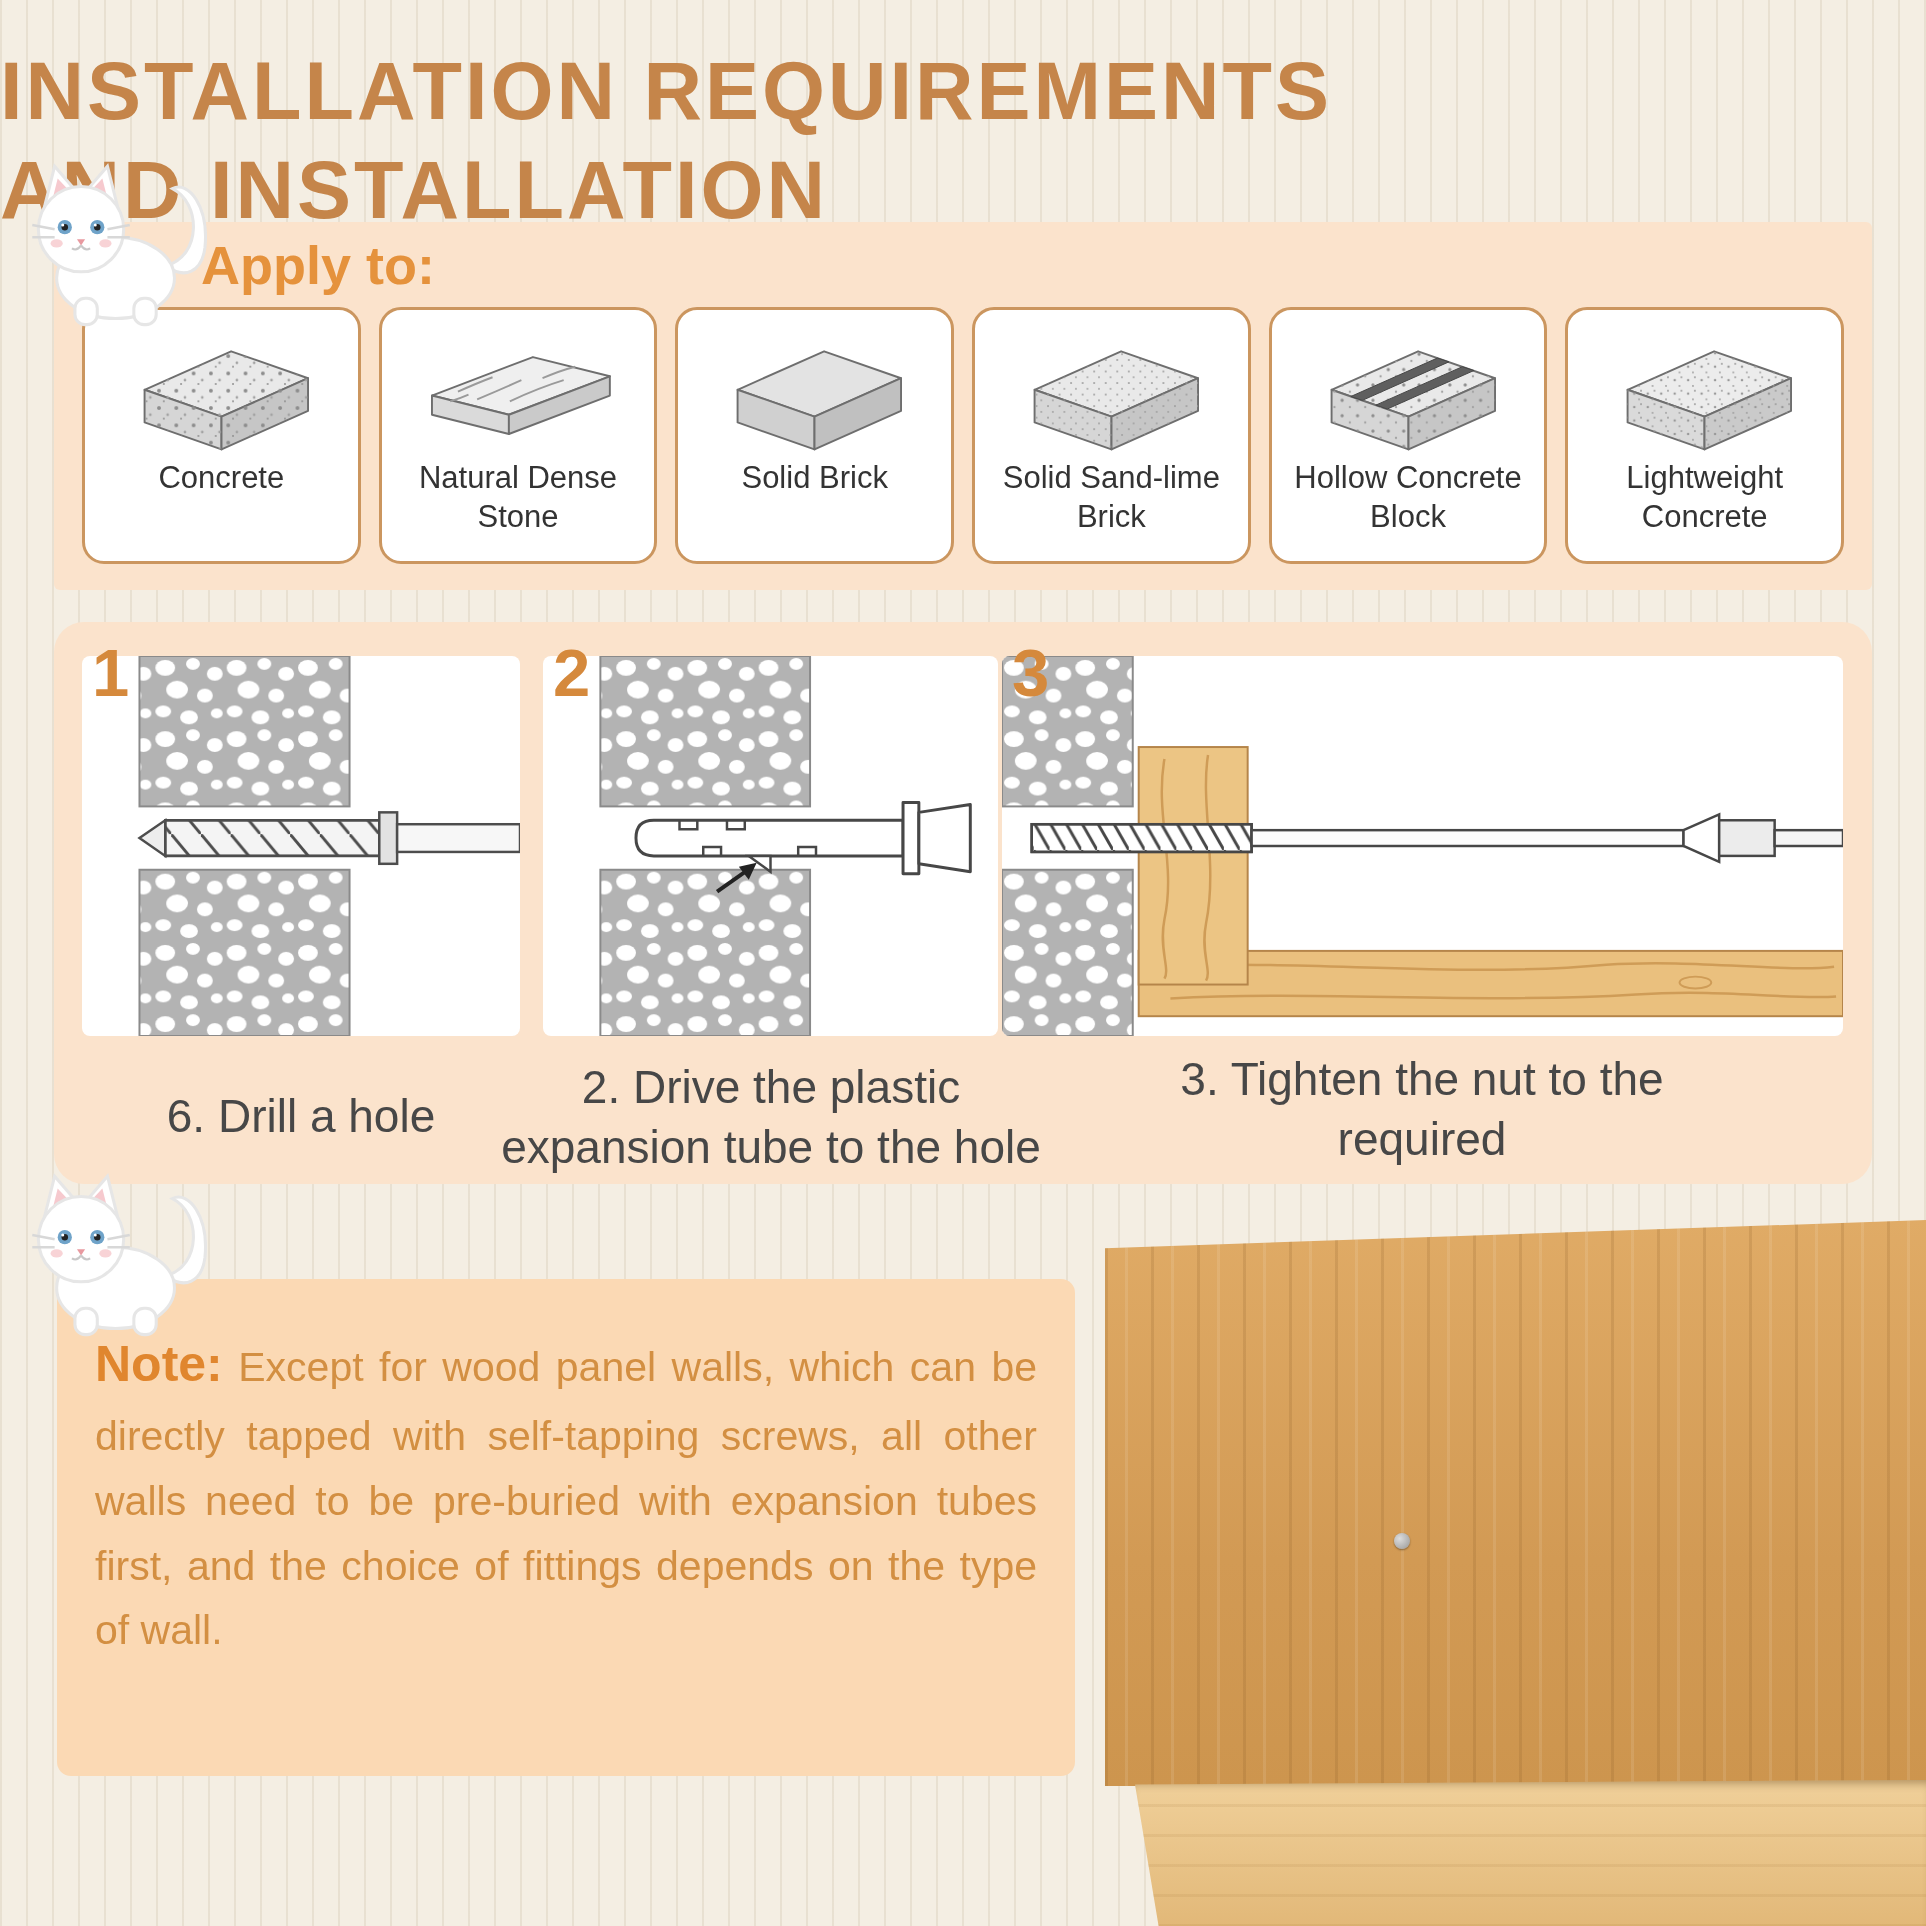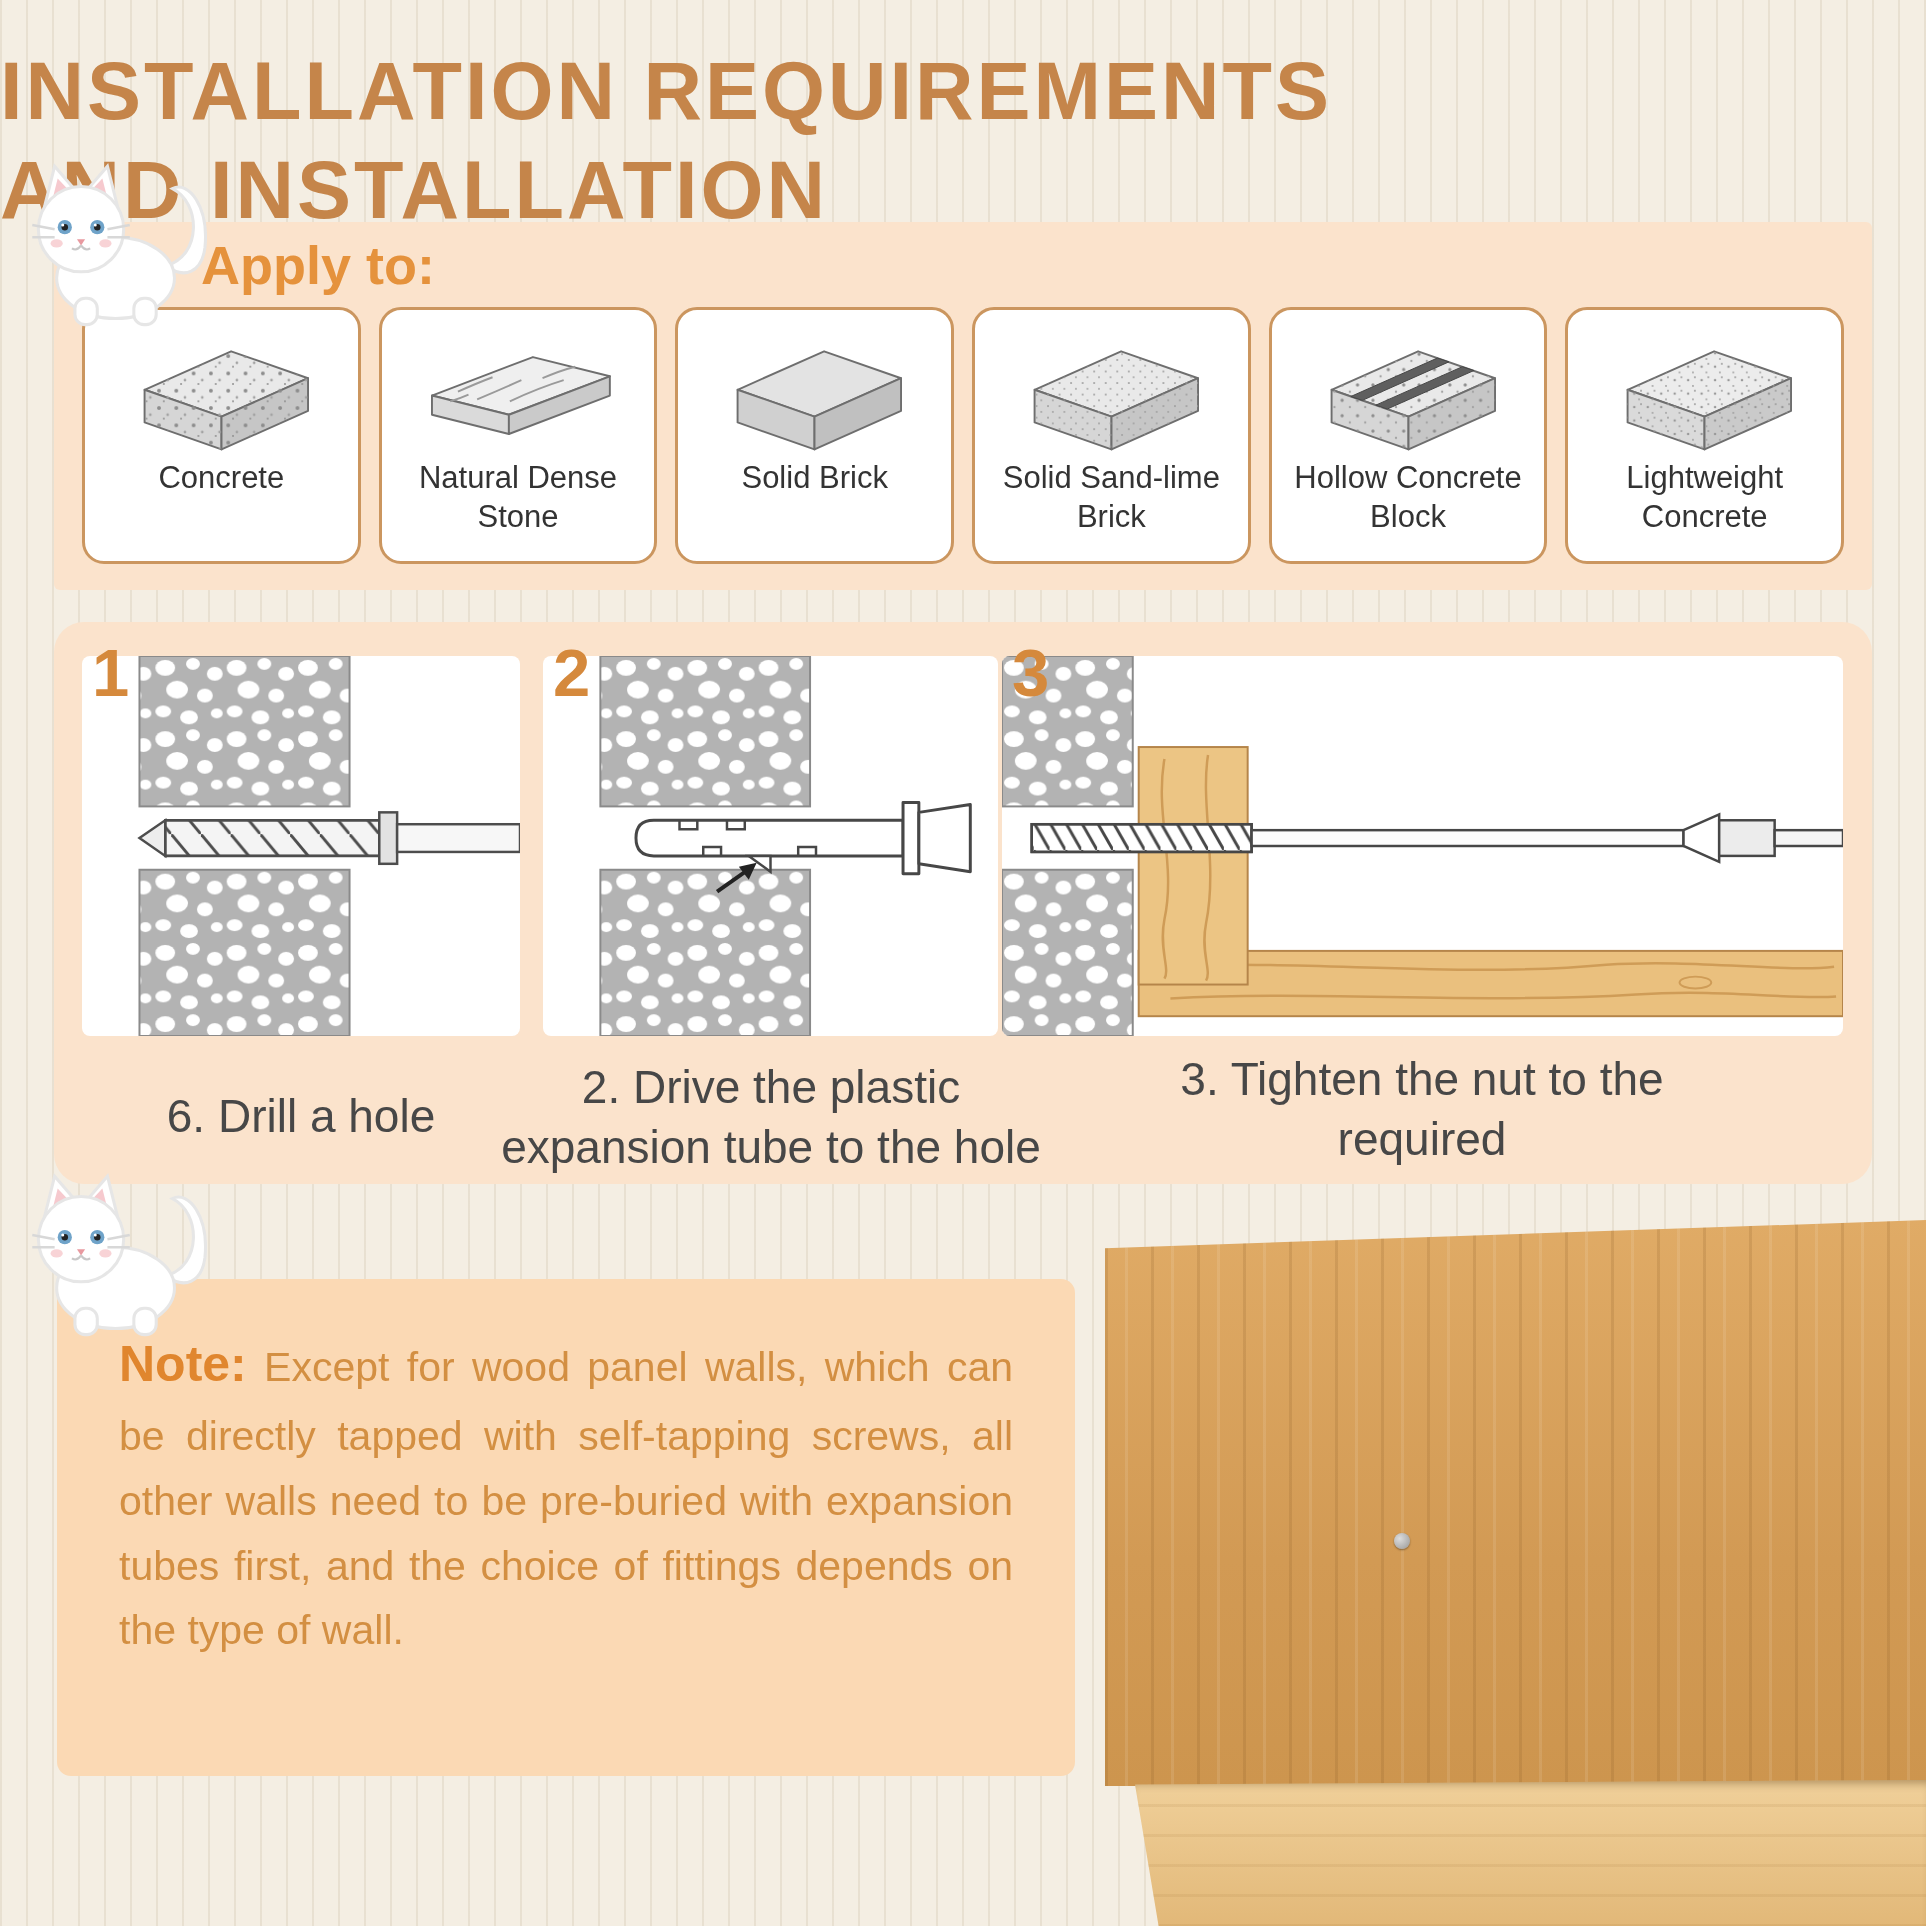--- a/index.html
+++ b/index.html
@@ -31,21 +31,21 @@
   .fig svg{display:block;width:100%;height:100%;}
   .fig1{left:28px;width:438px}
   .fig2{left:489px;width:455px}
   .fig3{left:948px;width:841px}
   .caption{position:absolute;font-size:46px;color:#474747;text-align:center;line-height:1.3;}
   .cap1{left:28px;width:438px;top:465px}
   .cap2{left:440px;width:554px;top:436px}
   .cap3{left:1051px;width:634px;top:428px}
 
   .note-panel{position:absolute;left:57px;top:1279px;width:1018px;height:497px;
-    background:#fbd9b4;border-radius:14px;padding:46px 62px;box-sizing:border-box;z-index:2;}
+    background:#fbd9b4;border-radius:14px;padding:46px 38px;box-sizing:border-box;z-index:2;}
   .note-panel p{margin:0;font-size:41px;line-height:1.58;color:#d38f42;text-align:justify;}
   .note-label{font-weight:bold;font-size:50px;color:#e0862e;}
 
   .wood-photo{position:absolute;right:0;top:1220px;width:822px;height:707px;z-index:1;}
   .wood-headboard{position:absolute;left:0;top:0;width:100%;height:566px;
     clip-path:polygon(0 5%,100% 0,100% 100%,0 100%);
     background:
       repeating-linear-gradient(90deg,rgba(133,88,36,0.18) 0 3px,rgba(0,0,0,0) 3px 46px),
       repeating-linear-gradient(90deg,rgba(0,0,0,0) 0 20px,rgba(255,255,255,0.10) 20px 23px,rgba(0,0,0,0) 23px 46px),
       linear-gradient(180deg,#e0ab66,#d29a54 60%,#cd954e);}

